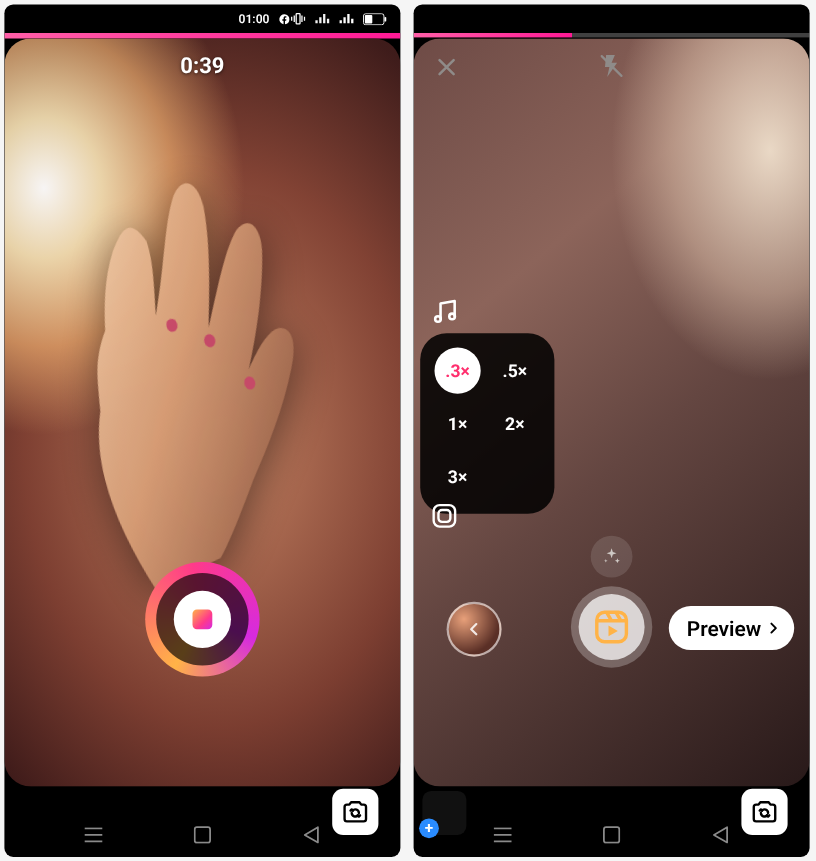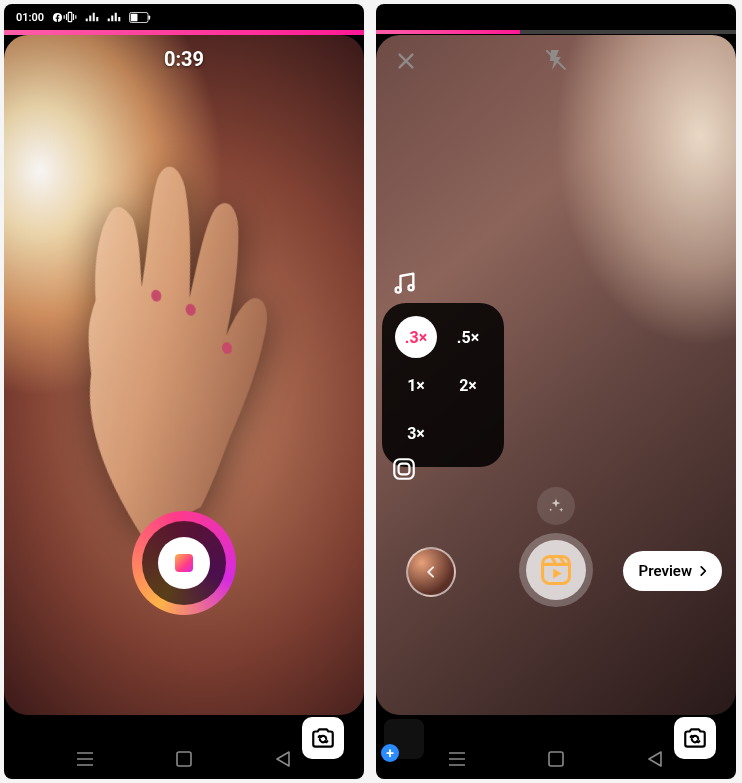--- a/index.html
+++ b/index.html
@@ -18,21 +18,21 @@
       background: #000;
       border-radius: 8px;
       position: relative;
       overflow: hidden;
     }
     
     .statusbar {
       height: 26px;
       display: flex;
       align-items: center;
-      justify-content: flex-start;
+      justify-content: flex-end;
       padding: 0 12px;
       color: #fff;
       font-size: 11px;
       font-weight: 600;
     }
     .status-left, .status-right { display: flex; align-items: center; gap: 8px; }
     .status-right svg, .status-left svg { flex-shrink: 0; }
     
     .progressbar {
       position: absolute;
@@ -215,21 +215,21 @@
       display: flex; align-items: center; justify-content: center;
     }
     .preview-btn {
       position: absolute;
       right: 14px; bottom: 124px;
       height: 40px;
       padding: 0 12px 0 16px;
       border-radius: 20px;
       background: #fff;
       color: #000;
-      font-size: 15px;
+      font-size: 19px;
       font-weight: 600;
       display: flex; align-items: center; gap: 4px;
     }
     .add-tile {
       position: absolute;
       left: 8px; bottom: 20px;
       width: 40px; height: 40px;
       border-radius: 8px;
       background: #111;
       display: flex; align-items: flex-end; justify-content: flex-start;

